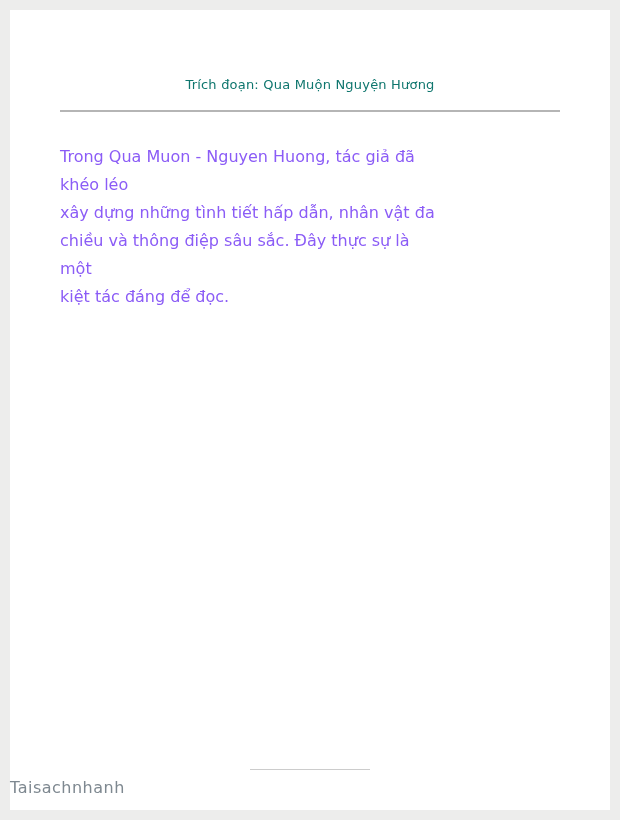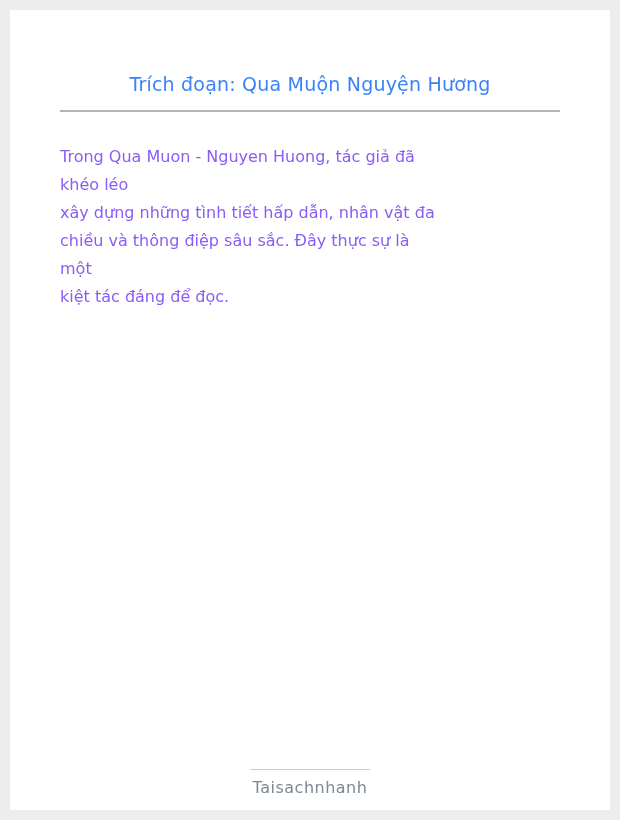--- a/index.html
+++ b/index.html
@@ -22,45 +22,44 @@
     height: 800px;
     background: #ffffff;
     box-sizing: border-box;
   }
   .content {
     padding: 0 50px;
   }
   .title {
     margin: 62px 0 0 0;
     text-align: center;
-    font-size: 19px;
+    font-size: 13px;
     font-weight: 500;
     line-height: 25px;
-    color: #3b82f6;
+    color: #0f766e;
     letter-spacing: 0.2px;
   }
   .title-rule {
     margin: 13px 0 0 0;
     border: none;
     border-top: 2px solid #b5b5b5;
     height: 0;
   }
   .excerpt {
     margin: 31px 0 0 0;
     font-size: 16px;
     line-height: 28px;
     color: #8b5cf6;
     white-space: pre-line;
   }
   .footer {
     position: absolute;
     left: 0;
     right: 0;
     bottom: 12px;
-    text-align: center;
   }
   .footer-rule {
     width: 120px;
     margin: 0 auto;
     border: none;
     border-top: 1px solid #cccccc;
     height: 0;
   }
   .footer-text {
     margin-top: 7px;

